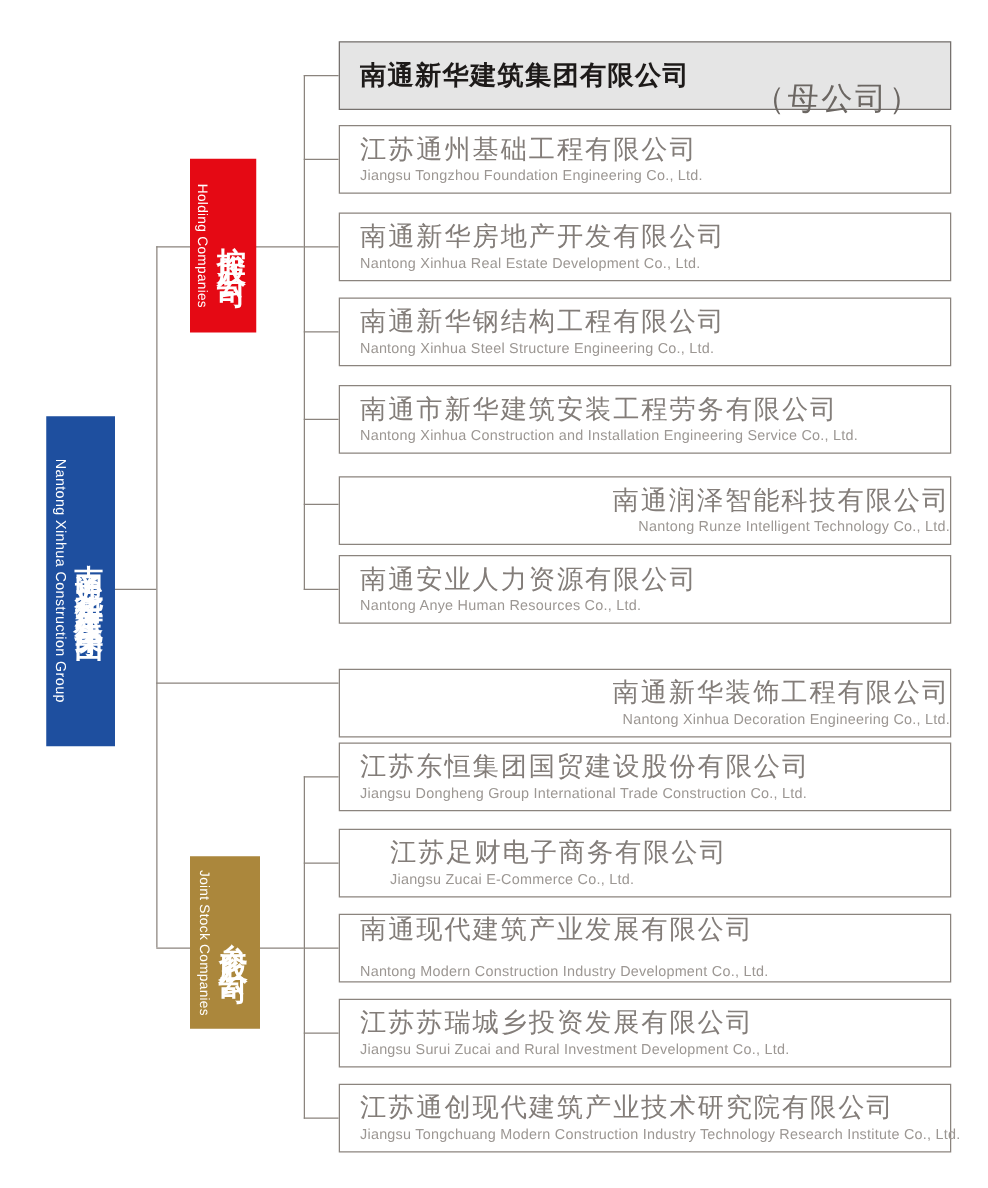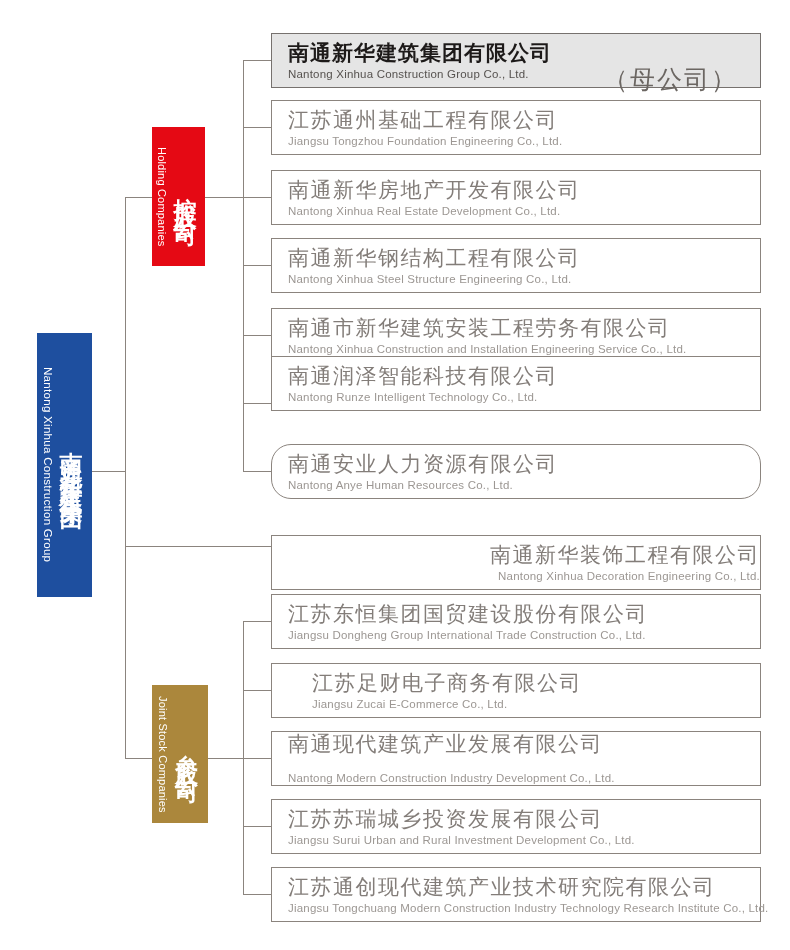--- a/index.html
+++ b/index.html
@@ -90,45 +90,44 @@
     <span class="v-zh">控股公司</span>
   </div>
 
   <div class="vbox joint-box">
     <span class="v-en">Joint Stock Companies</span>
     <span class="v-zh">参股公司</span>
   </div>
 
   <div class="company parent" style="top:33px;">
     <div class="zh">南通新华建筑集团有限公司</div>
-    <div class="en">Nantong Xinhua Construction Group Co., Ltd.</div>
     <div class="parent-tag">（母公司）</div>
   </div>
 
   <div class="company" style="top:100px;">
     <div class="zh">江苏通州基础工程有限公司</div>
     <div class="en">Jiangsu Tongzhou Foundation Engineering Co., Ltd.</div>
   </div>
   <div class="company" style="top:170px;">
     <div class="zh">南通新华房地产开发有限公司</div>
     <div class="en">Nantong Xinhua Real Estate Development Co., Ltd.</div>
   </div>
   <div class="company" style="top:238px;">
     <div class="zh">南通新华钢结构工程有限公司</div>
     <div class="en">Nantong Xinhua Steel Structure Engineering Co., Ltd.</div>
   </div>
   <div class="company" style="top:308px;">
     <div class="zh">南通市新华建筑安装工程劳务有限公司</div>
     <div class="en">Nantong Xinhua Construction and Installation Engineering Service Co., Ltd.</div>
   </div>
-  <div class="company" style="top:356px;">
+  <div class="company" style="top:381px;text-align:right;">
     <div class="zh">南通润泽智能科技有限公司</div>
     <div class="en">Nantong Runze Intelligent Technology Co., Ltd.</div>
   </div>
-  <div class="company" style="top:444px;border-radius:20px;">
+  <div class="company" style="top:444px;">
     <div class="zh">南通安业人力资源有限公司</div>
     <div class="en">Nantong Anye Human Resources Co., Ltd.</div>
   </div>
 
   <div class="company" style="top:535px;align-items:flex-end;">
     <div class="zh">南通新华装饰工程有限公司</div>
     <div class="en">Nantong Xinhua Decoration Engineering Co., Ltd.</div>
   </div>
 
   <div class="company" style="top:594px;">
@@ -138,20 +137,20 @@
   <div class="company" style="top:663px;padding-left:40px;">
     <div class="zh">江苏足财电子商务有限公司</div>
     <div class="en">Jiangsu Zucai E-Commerce Co., Ltd.</div>
   </div>
   <div class="company" style="top:731px;justify-content:space-between;">
     <div class="zh">南通现代建筑产业发展有限公司</div>
     <div class="en">Nantong Modern Construction Industry Development Co., Ltd.</div>
   </div>
   <div class="company" style="top:799px;">
     <div class="zh">江苏苏瑞城乡投资发展有限公司</div>
-    <div class="en">Jiangsu Surui Urban and Rural Investment Development Co., Ltd.</div>
+    <div class="en">Jiangsu Surui Zucai and Rural Investment Development Co., Ltd.</div>
   </div>
   <div class="company" style="top:867px;">
     <div class="zh">江苏通创现代建筑产业技术研究院有限公司</div>
     <div class="en">Jiangsu Tongchuang Modern Construction Industry Technology Research Institute Co., Ltd.</div>
   </div>
 
 </div>
 
 </body></html>

